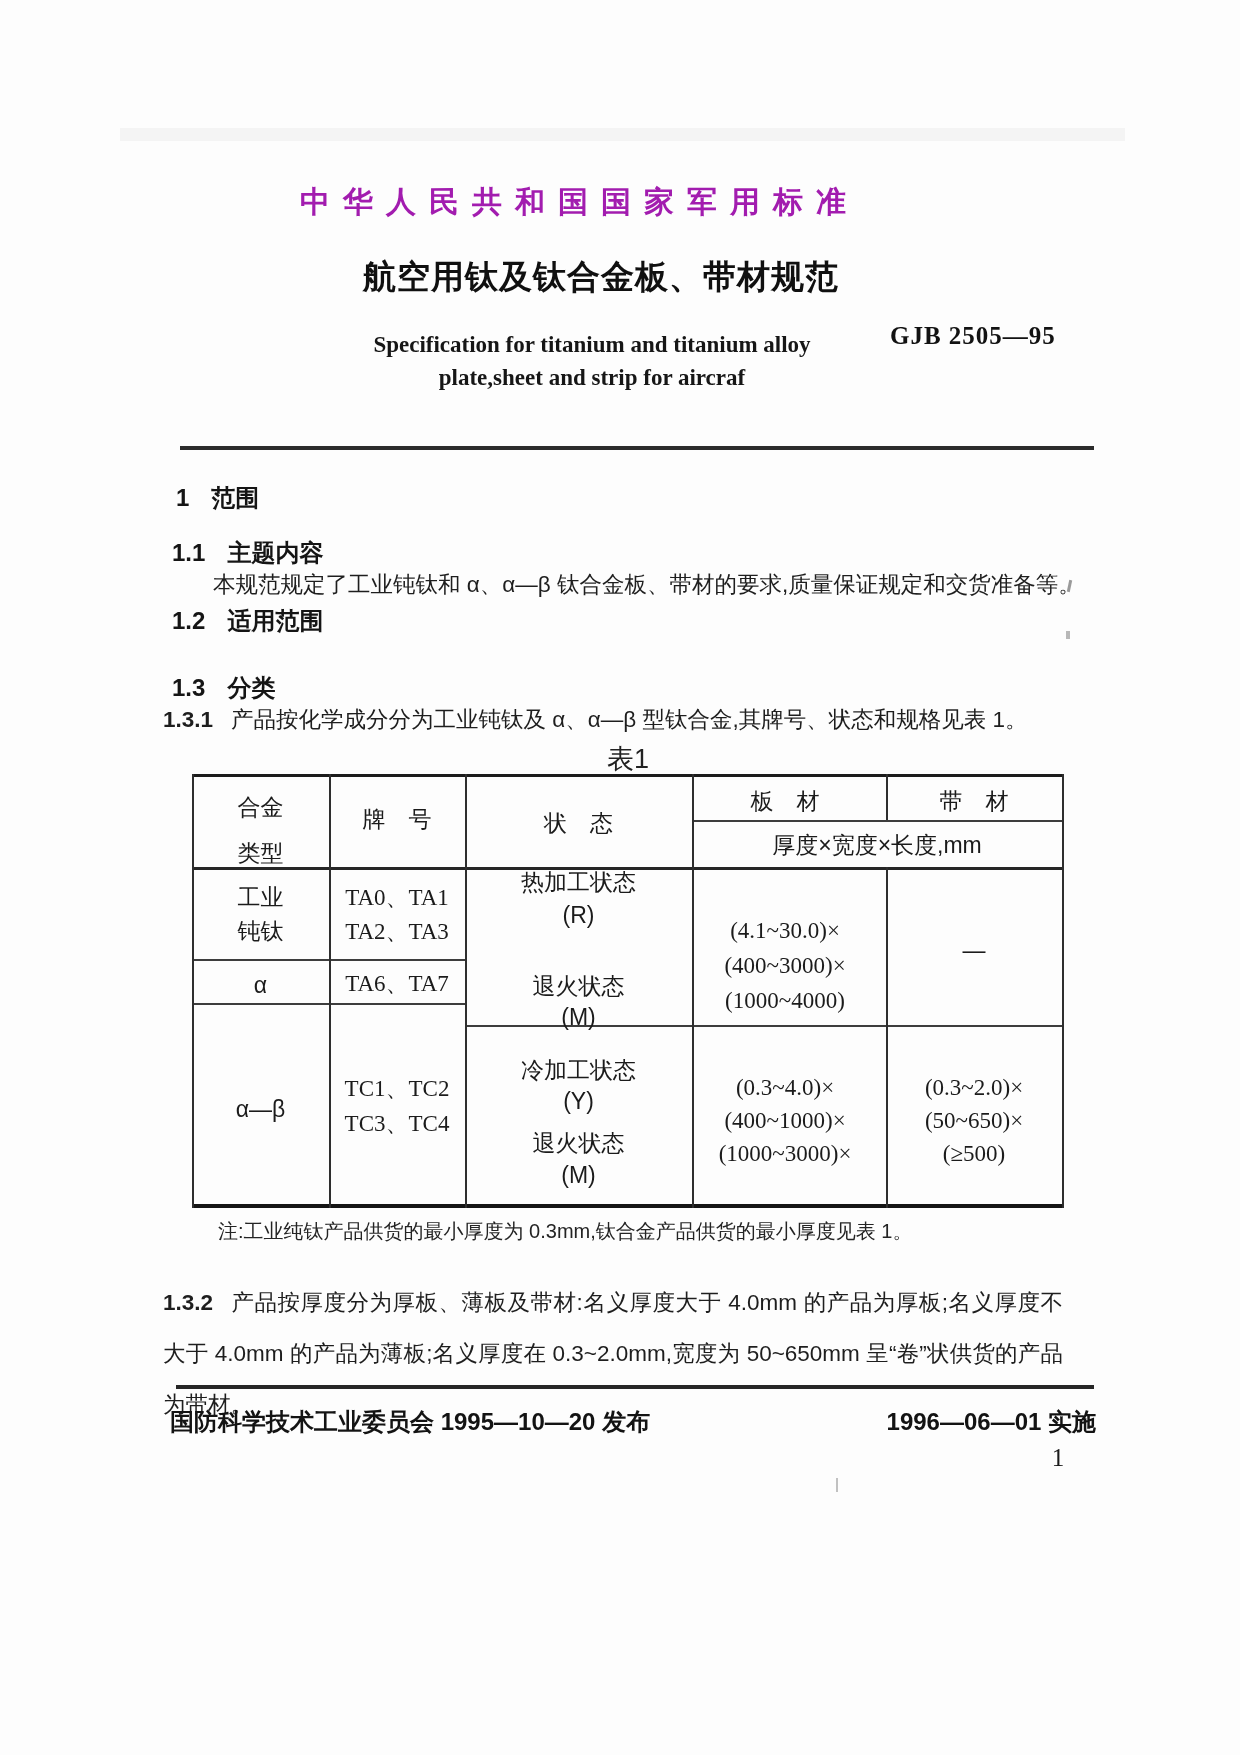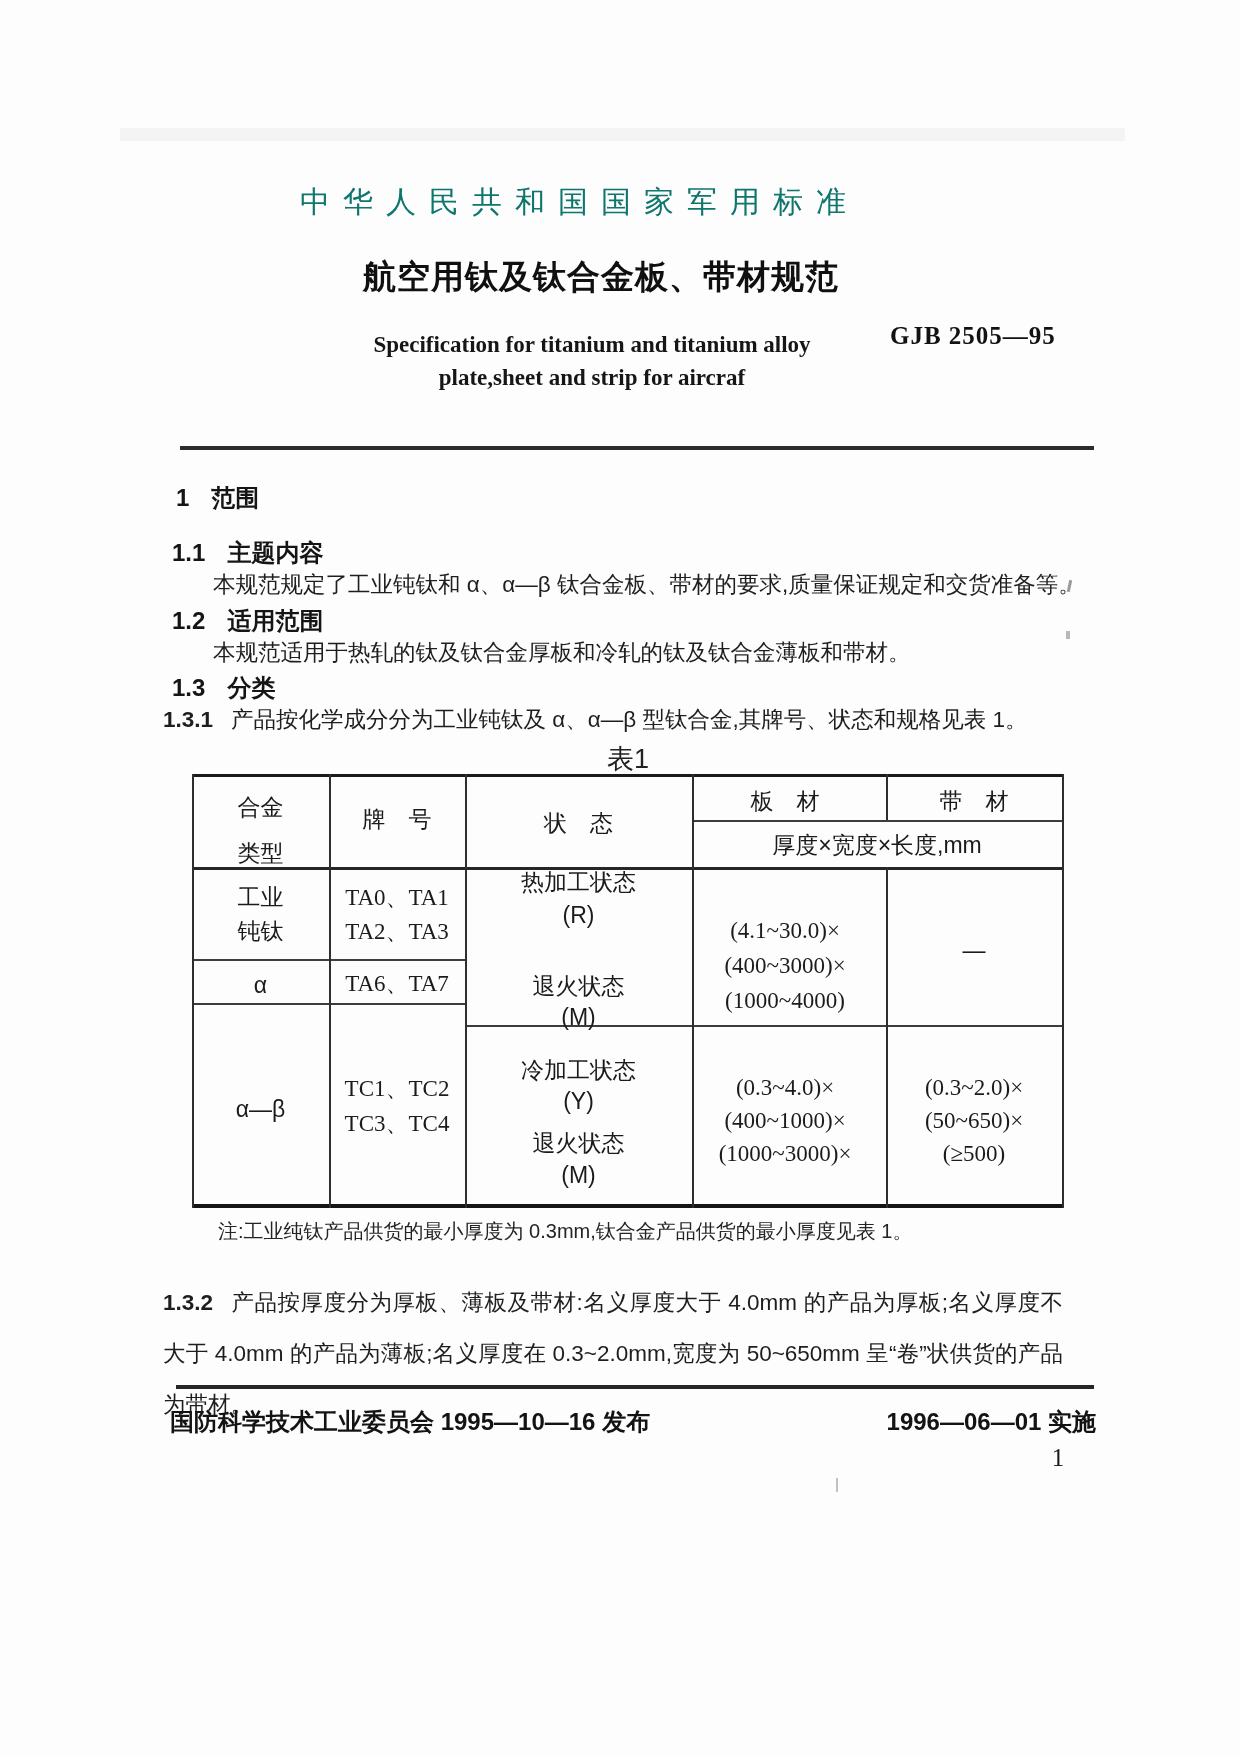--- a/index.html
+++ b/index.html
@@ -7,21 +7,21 @@
     position:relative; width:1240px; height:1755px; margin:0 auto;
     background:#fdfdfd; overflow:hidden;
     font-family:"Liberation Sans","DejaVu Sans",sans-serif;
     color:#1c1c1c;
   }
   .abs { position:absolute; white-space:nowrap; line-height:1.18; }
   .serif { font-family:"Liberation Serif","DejaVu Serif",serif; }
 
   
   .scan-band { position:absolute; left:120px; top:128px; width:1005px; height:13px; background:#f4f4f4; }
-  .title-authority { left:300px; top:184px; font-size:30px; font-weight:400; letter-spacing:13px; color:#0f766e; }
+  .title-authority { left:300px; top:184px; font-size:30px; font-weight:700; letter-spacing:13px; color:#a21caf; }
   .title-doc { left:363px; top:258px; font-size:33px; font-weight:700; letter-spacing:1px; color:#101010; }
   .en-line { left:0; width:1184px; text-align:center; font-size:23px; font-weight:700; color:#161616; }
   .en1 { top:331px; }
   .en2 { top:364px; }
   .std-no { left:890px; top:321px; font-size:25px; font-weight:700; letter-spacing:1px; color:#121212; }
   .rule-top { position:absolute; left:180px; top:446px; width:914px; height:4px; background:#2c2c2c; }
 
   
   .heading { font-size:24px; font-weight:700; color:#151515; }
   .h-num { margin-right:22px; }
@@ -95,21 +95,20 @@
   </div>
 
   <div class="abs heading h-subject">
     <span class="h-num">1.1</span><span>主题内容</span>
   </div>
   <div class="abs para p-subject">本规范规定了工业钝钛和 α、α—β 钛合金板、带材的要求,质量保证规定和交货准备等。</div>
 
   <div class="abs heading h-application">
     <span class="h-num">1.2</span><span>适用范围</span>
   </div>
-  <div class="abs para p-application">本规范适用于热轧的钛及钛合金厚板和冷轧的钛及钛合金薄板和带材。</div>
 
   <div class="abs heading h-classification">
     <span class="h-num">1.3</span><span>分类</span>
   </div>
 
   <div class="abs para p-cls1">
     <span class="p-num">1.3.1</span><span>产品按化学成分分为工业钝钛及 α、α—β 型钛合金,其牌号、状态和规格见表 1。</span>
   </div>
 
   <div class="abs tbl-caption">表1</div>
@@ -177,21 +176,21 @@
 
   <div class="abs tbl-note">注:工业纯钛产品供货的最小厚度为 0.3mm,钛合金产品供货的最小厚度见表 1。</div>
 
   <div class="p-cls2">
     <span class="p-num">1.3.2</span><span>产品按厚度分为厚板、薄板及带材:名义厚度大于 4.0mm 的产品为厚板;名义厚度不大于 4.0mm 的产品为薄板;名义厚度在 0.3~2.0mm,宽度为 50~650mm 呈“卷”状供货的产品为带材。</span>
   </div>
 
   <div class="rule-footer"></div>
   <div class="abs footer-left">
     <span>国防科学技术工业委员会</span>
-    <span>1995—10—16</span>
+    <span>1995—10—20</span>
     <span>发布</span>
   </div>
   <div class="abs footer-right">
     <span>1996—06—01</span>
     <span>实施</span>
   </div>
   <div class="abs page-num serif">1</div>
 
   <div class="speck" style="left:1068px;top:580px;width:3px;height:12px;transform:rotate(12deg)"></div>
   <div class="speck" style="left:1066px;top:631px;width:4px;height:8px;opacity:.7"></div>

